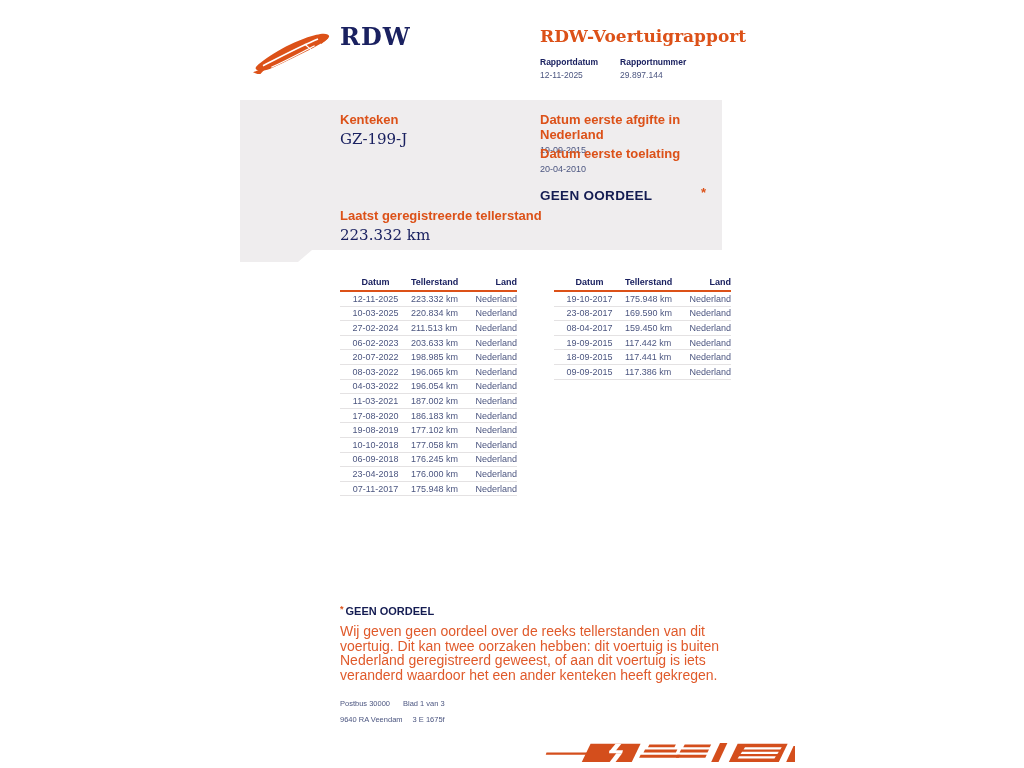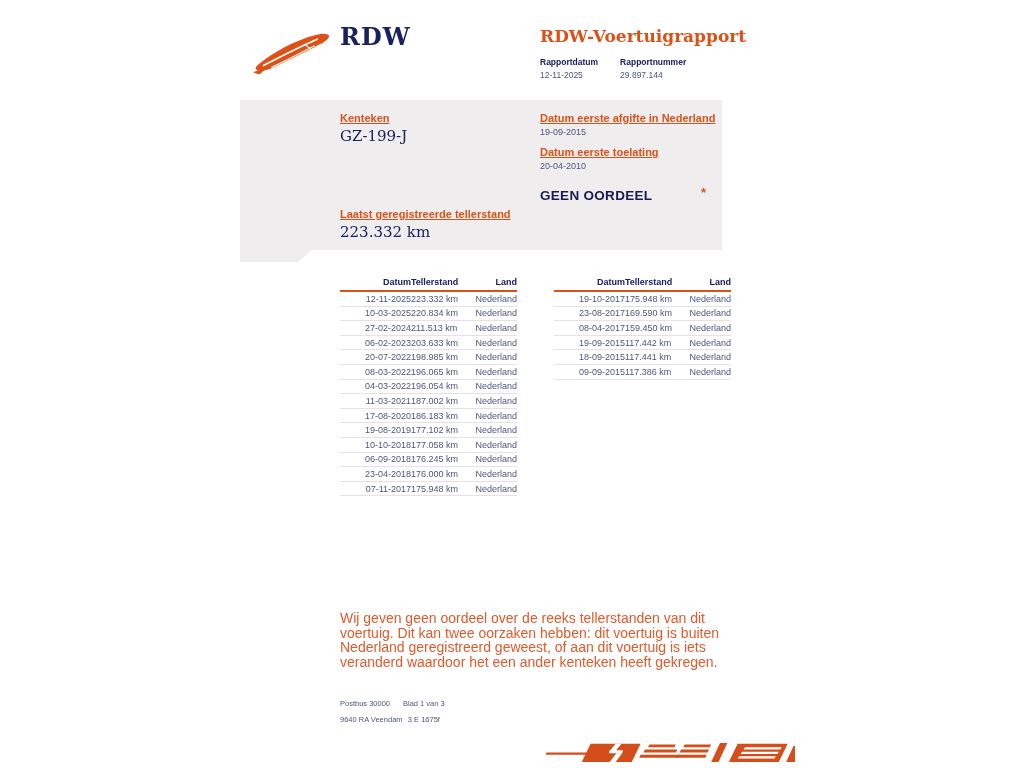--- a/index.html
+++ b/index.html
@@ -28,58 +28,58 @@
              font-size:24px;letter-spacing:1px;color:var(--navy);}
   .report-title{left:540px;top:26px;font-family:"DejaVu Serif",serif;font-weight:bold;
                 font-size:17px;color:var(--orange);}
   .report-meta{left:540px;top:57px;display:flex;gap:22px;}
   .meta-label{font-size:8.5px;font-weight:bold;color:var(--navy);}
   .meta-value{font-size:8.5px;color:var(--muted);margin-top:3px;}
 
   
   .panel{left:240px;top:100px;width:482px;height:162px;background:var(--panel);
          clip-path:polygon(0 0,482px 0,482px 150px,72px 150px,58px 162px,0 162px);}
-  .fld-label{font-size:11px;font-weight:bold;color:var(--orange);text-decoration:underline;}
+  .fld-label{font-size:13px;font-weight:bold;color:var(--orange);}
   .fld-value-lg{font-family:"DejaVu Serif",serif;font-size:15px;color:var(--navy);margin-top:3px;}
   .fld-value-sm{font-size:9px;color:var(--muted);margin-top:3px;}
   .p-l1{left:100px;top:12px;}
   .p-l2{left:100px;top:46px;}
   .p-l3{left:100px;top:108px;}
   .p-r1{left:300px;top:12px;}
   .p-r2{left:300px;top:46px;}
   .verdict{left:300px;top:88px;font-size:13.5px;font-weight:bold;color:var(--navy-dark);
            letter-spacing:.3px;}
   .verdict-mark{left:461px;top:85px;font-size:13px;font-weight:bold;color:var(--orange);}
 
   
   .tables-wrap{left:340px;top:277px;width:391px;}
   .tables-title{font-size:9.5px;font-weight:bold;color:var(--orange);margin-bottom:6px;}
   .tables-row{display:flex;gap:37px;}
   .otable{width:177px;}
   .thead{display:flex;border-bottom:2px solid var(--orange);padding-bottom:3px;}
   .thead .cell{font-weight:bold;color:var(--navy);}
   .cell{font-size:9px;}
-  .c1{width:71px;text-align:right;}
+  .c1{width:71px;text-align:center;}
   .c2{width:62px;text-align:left;}
   .c3{flex:1;text-align:right;}
   .trow{display:flex;height:14.6px;align-items:center;border-bottom:1px solid var(--rowline);
         color:var(--muted);}
 
   
   .footnote{left:340px;top:604px;width:393px;}
   .footnote-head{font-size:11px;font-weight:bold;color:var(--navy-dark);}
   .footnote-head .mark{color:var(--orange);font-size:9px;vertical-align:3px;margin-right:2px;}
   .footnote-text{margin-top:7px;font-size:14px;line-height:14.5px;color:var(--orange-soft);}
 
   
   .footer{left:340px;top:699px;width:391px;display:flex;font-size:7.5px;color:var(--muted);}
   .footer .line{margin-bottom:7px;}
   .f-col1{width:63px;}
   .f-col2{flex:1;}
-  .f-col3{text-align:center;}
+  .f-col3{text-align:right;}
 
   
   .stripes{left:545px;top:740px;width:250px;height:28px;}
 </style>
 </head>
 <body>
 
 <svg class="abs logo-mark" viewBox="0 0 100 60" xmlns="http://www.w3.org/2000/svg">
   <path fill="#DC5118" d="M6 51 C 20 38, 50 20, 78 13 C 88 10, 95 12, 93 16 C 91 20, 83 24, 70 31 C 52 40, 34 49, 22 54 C 12 58, 2 56, 6 51 Z"></path>
   <path fill="#DC5118" d="M2 58 L 20 50 L 10 61 Z"></path>
@@ -241,20 +241,23 @@
             <span class="cell c1">09-09-2015</span>
             <span class="cell c2">117.386 km</span>
             <span class="cell c3">Nederland</span>
           </div>
         </div>
     </div>
   </div>
 </div>
 
 <div class="abs footnote">
+  <div class="footnote-head">
+    <span class="mark">*</span><span>GEEN OORDEEL</span>
+  </div>
   <div class="footnote-text">Wij geven geen oordeel over de reeks tellerstanden van dit voertuig. Dit kan twee oorzaken hebben: dit voertuig is buiten Nederland geregistreerd geweest, of aan dit voertuig is iets veranderd waardoor het een ander kenteken heeft gekregen.</div>
 </div>
 
 <div class="abs footer">
   <div class="f-col1">
     <div class="line">Postbus 30000</div>
     <div class="line">9640 RA Veendam</div>
   </div>
   <div class="f-col3">
     <div class="line">Blad 1 van 3</div>

